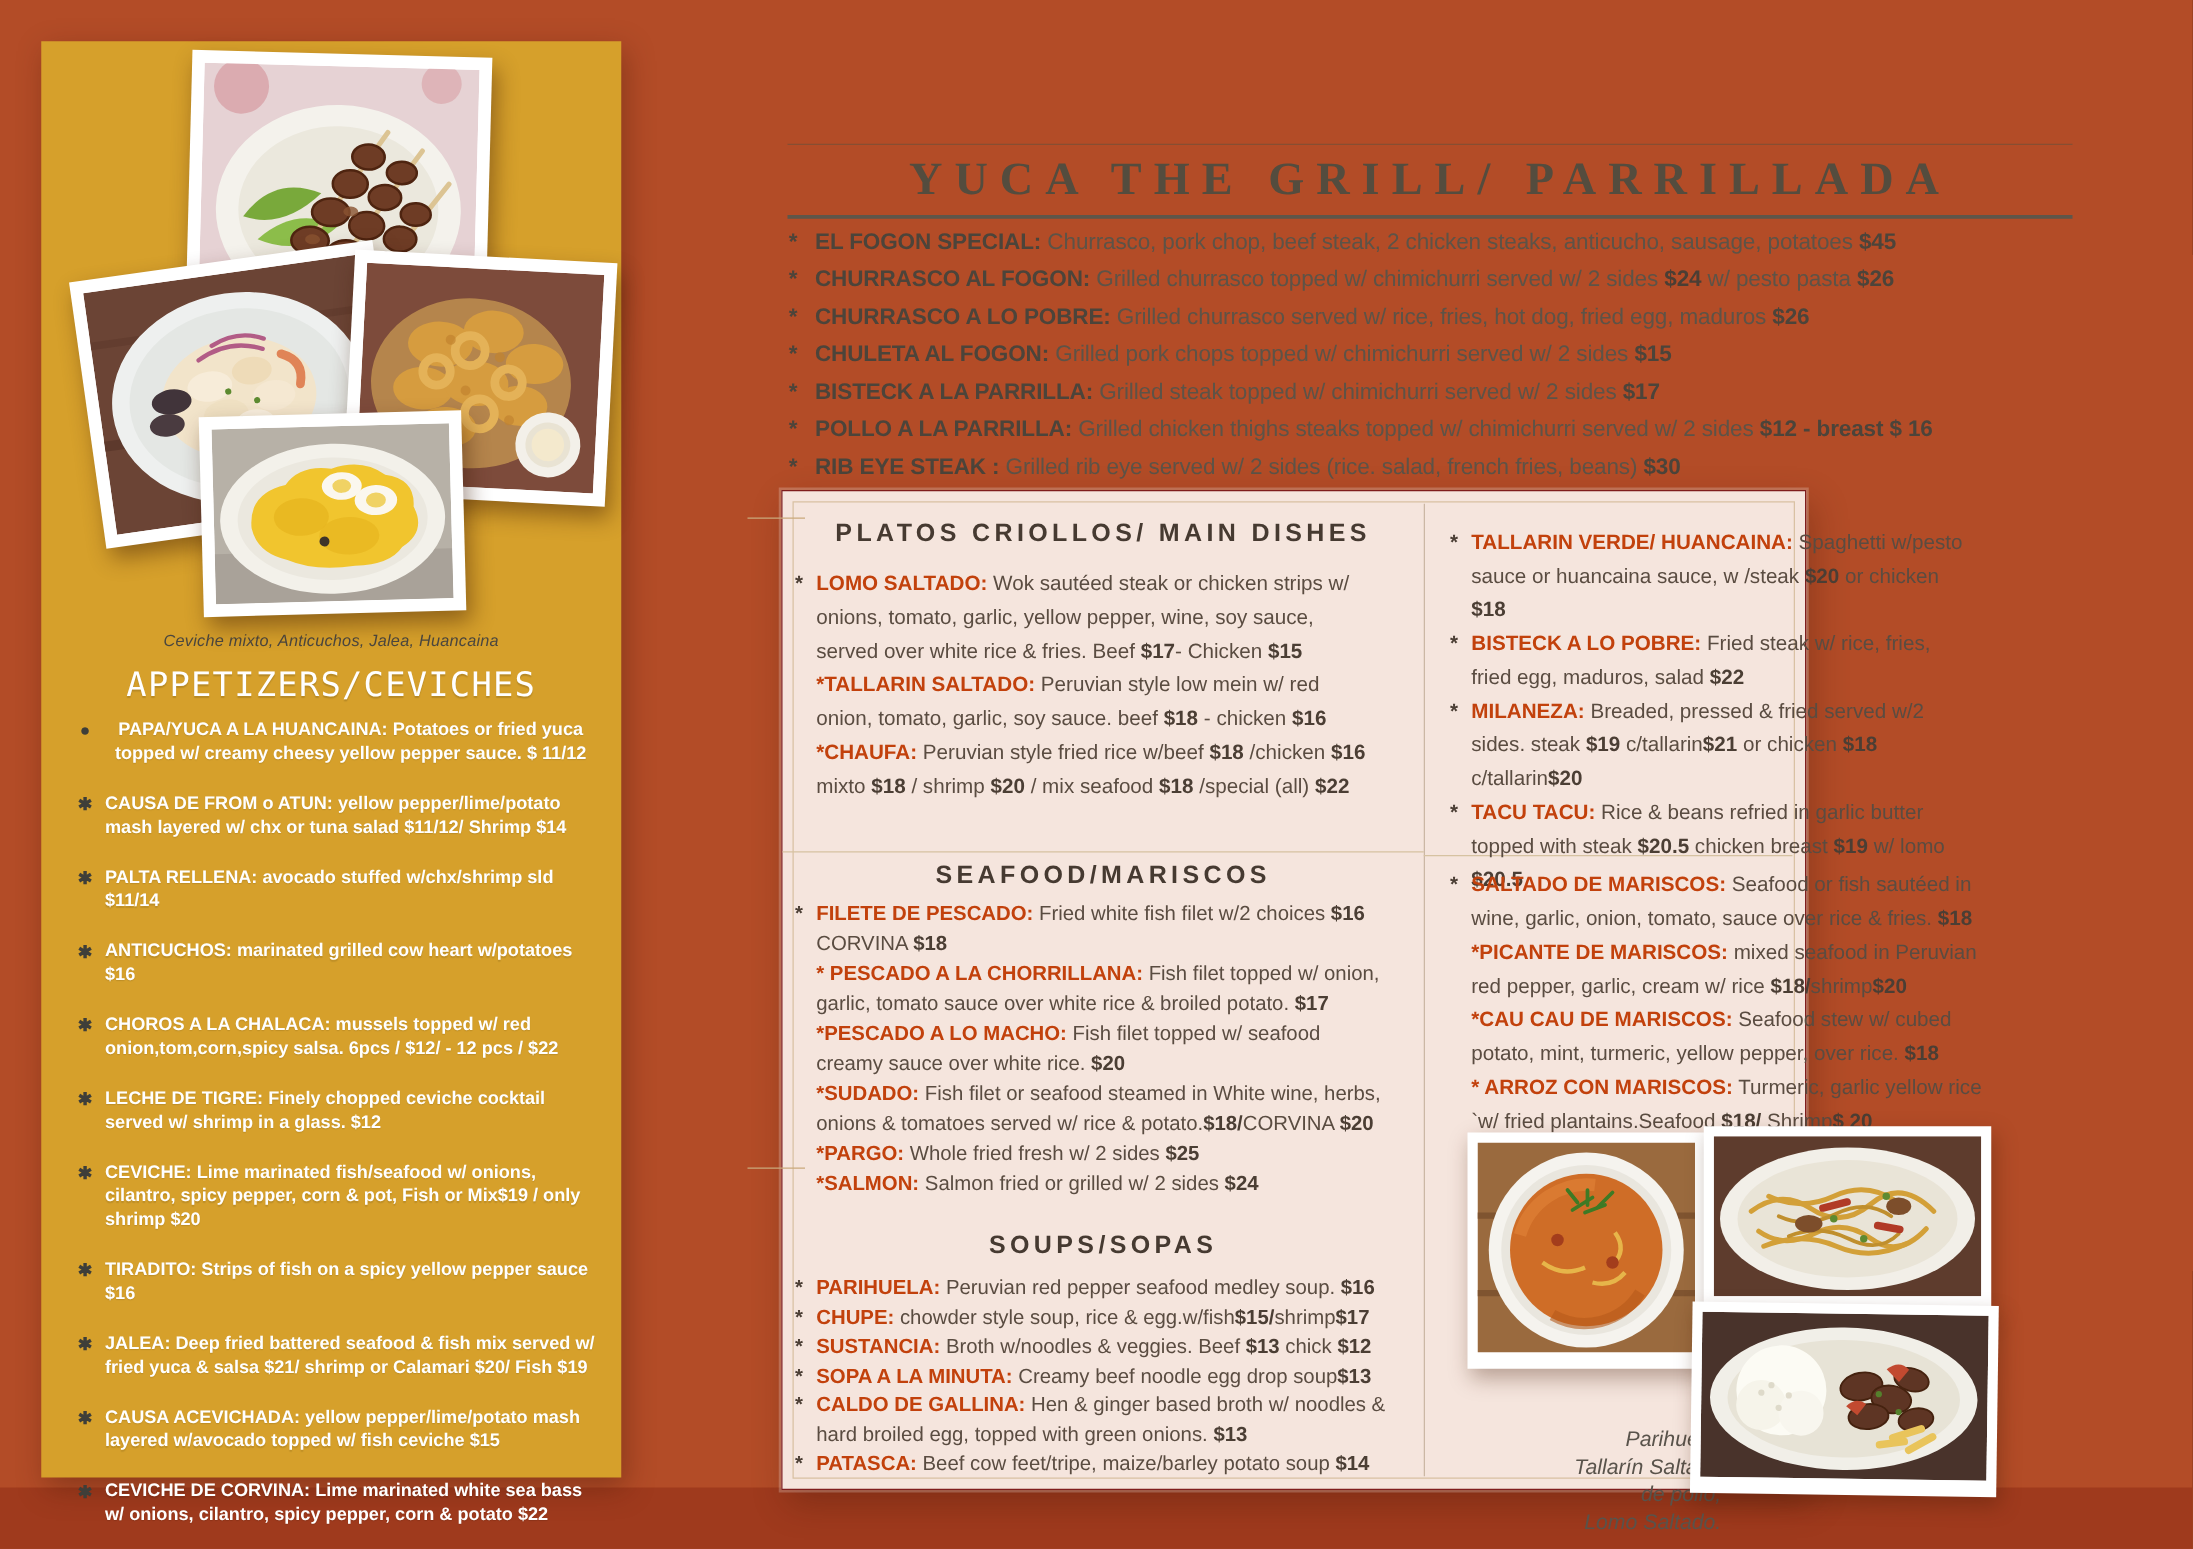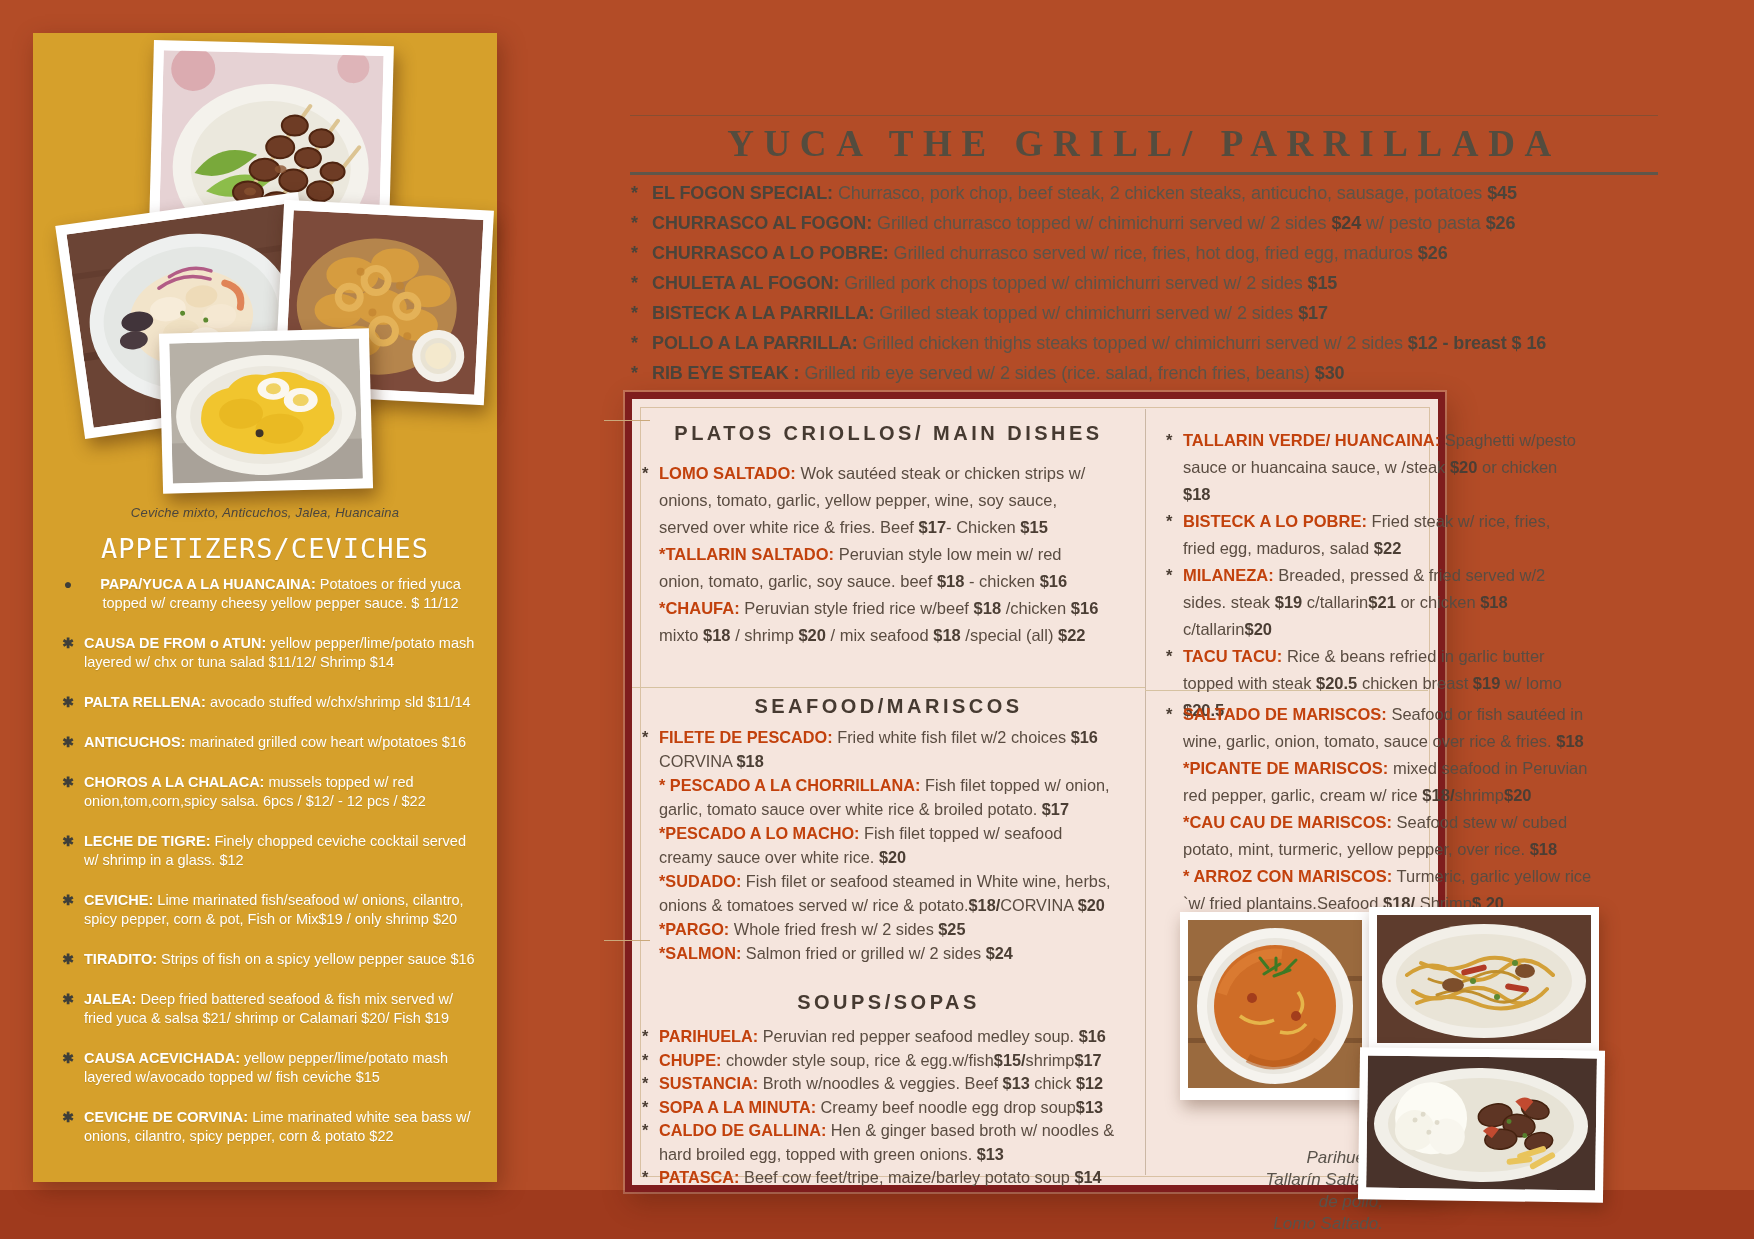--- a/index.html
+++ b/index.html
@@ -13,36 +13,36 @@
   .photo svg{display:block}
   .p-antic{left:118px;top:10px;transform:rotate(1.5deg);z-index:1}
   .p-cev{left:36px;top:175px;transform:rotate(-8deg);z-index:2}
   .p-jal{left:246px;top:172px;transform:rotate(3deg);z-index:2}
   .p-hua{left:128px;top:298px;transform:rotate(-1.5deg);z-index:3}
   .gold-caption{position:absolute;left:0;top:472px;width:100%;text-align:center;font-style:italic;font-size:13px;color:#4b473f;letter-spacing:.2px}
   .gold-title{position:absolute;left:0;top:500px;width:100%;text-align:center;font-family:"DejaVu Sans Mono",monospace;font-size:27px;color:#fff;letter-spacing:1px;text-shadow:0 1px 1px rgba(0,0,0,.15)}
   .app-list{position:absolute;left:26px;top:542px;width:418px}
   .a-item{display:flex;gap:7px;margin-bottom:21px}
   .a-item .mk{flex:none;width:18px;color:#3e3e39;font-weight:700;font-size:14px;line-height:19px;text-align:center}
-  .a-item .a-body{flex:1;color:#fff;font-weight:400;font-size:14.5px;line-height:19px;text-shadow:0 1px 1px rgba(0,0,0,.12)}
+  .a-item .a-body{flex:1;color:#fff;font-weight:700;font-size:14.5px;line-height:19px;text-shadow:0 1px 1px rgba(0,0,0,.12)}
   .a-item:first-child .a-body{text-align:center}
 
   
   .rule-thin{position:absolute;left:630px;top:115px;width:1028px;height:1px;background:rgba(92,80,62,.5)}
   .rule-thick{position:absolute;left:630px;top:172px;width:1028px;height:3px;background:#5e564a}
   .grill-title{position:absolute;left:630px;top:122px;width:1028px;text-align:center;font-family:"Liberation Serif",serif;font-weight:700;font-size:37px;letter-spacing:.26em;color:#544c3e}
   .grill-list{position:absolute;left:652px;top:184px;width:980px}
   .g-item{position:relative;margin-bottom:11px;font-size:18px;line-height:19px;letter-spacing:-.1px;color:#5d5347}
   .g-item .mk{position:absolute;left:-21px;font-weight:700;color:#4c443a}
   .g-item .nm{font-weight:700;color:#4c443a}
   .g-item .pr{font-weight:700;color:#4c443a}
   .pr:empty{display:none}
 
   
-  .cream{position:absolute;left:625px;top:392px;width:820px;height:800px;background:var(--cream,#f5e5dd);border:7px solid #7f1d1d;box-shadow:0 0 0 2px rgba(255,255,255,.22),5px 10px 26px rgba(60,20,5,.3)}
+  .cream{position:absolute;left:625px;top:392px;width:820px;height:800px;background:var(--cream,#f5e5dd);border:1px solid #7f1d1d;box-shadow:0 0 0 2px rgba(255,255,255,.22),5px 10px 26px rgba(60,20,5,.3)}
   .inner-frame{position:absolute;inset:8px;border:1px solid rgba(190,158,106,.5);pointer-events:none}
   .vdivider{position:absolute;left:513px;top:10px;bottom:10px;width:1px;background:#cbb7a4}
   .hline-left{position:absolute;left:0;top:288px;width:513px;height:1px;background:#d6c2a1}
   .hline-right{position:absolute;left:513px;top:291px;right:10px;height:1px;background:#d6c2a1}
   .tick{position:absolute;width:46px;height:1px;background:#caa97c}
   .tick1{left:-28px;top:21px}
   .tick2{left:-28px;top:541px}
   .sec-header{position:absolute;left:0;width:513px;text-align:center;font-weight:700;font-size:20px;letter-spacing:3.5px;color:#463a31}
   .hd-mains{top:23px}
   .hd-seafood{top:296px}

